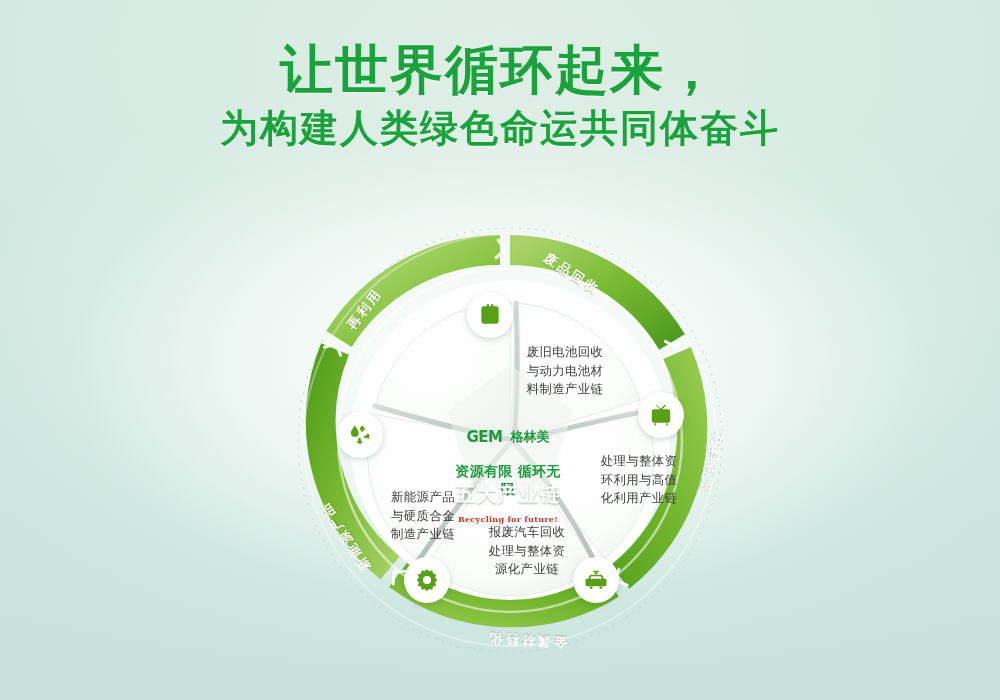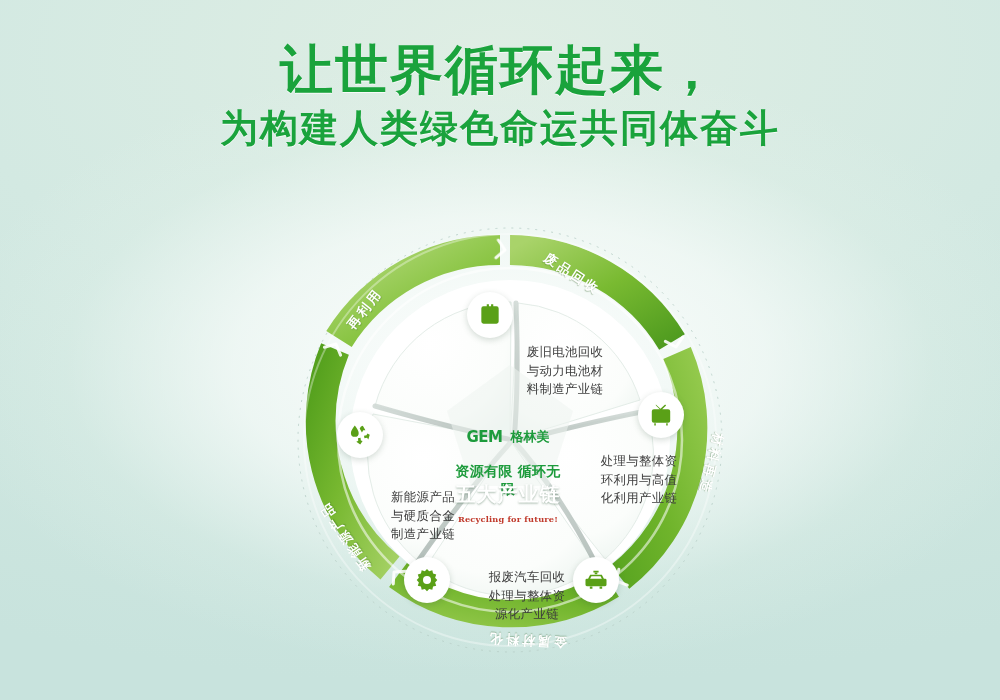--- a/index.html
+++ b/index.html
@@ -41,21 +41,21 @@
     text-align:center;
     white-space:pre-line;
     letter-spacing:.4px;
     font-family:"DejaVu Sans","Liberation Sans",sans-serif;
   }
   
   #lbl-battery{left:504px;top:343px;width:122px;}
   #lbl-water  {left:382px;top:353px;width:122px;}
   #lbl-ewaste {left:578px;top:452px;width:122px;}
   #lbl-metal  {left:362px;top:488px;width:122px;}
-  #lbl-car    {left:466px;top:568px;width:122px;}
+  #lbl-car    {left:466px;top:523px;width:122px;}
 
   
   .icon-bubble{
     position:absolute;width:46px;height:46px;border-radius:50%;
     background:#fff;
     box-shadow:0 2px 6px rgba(60,90,70,.22);
     display:flex;align-items:center;justify-content:center;
   }
   .icon-bubble svg{width:26px;height:26px;fill:#5aa017;}
   #ic-battery{left:467px;top:292px;}

